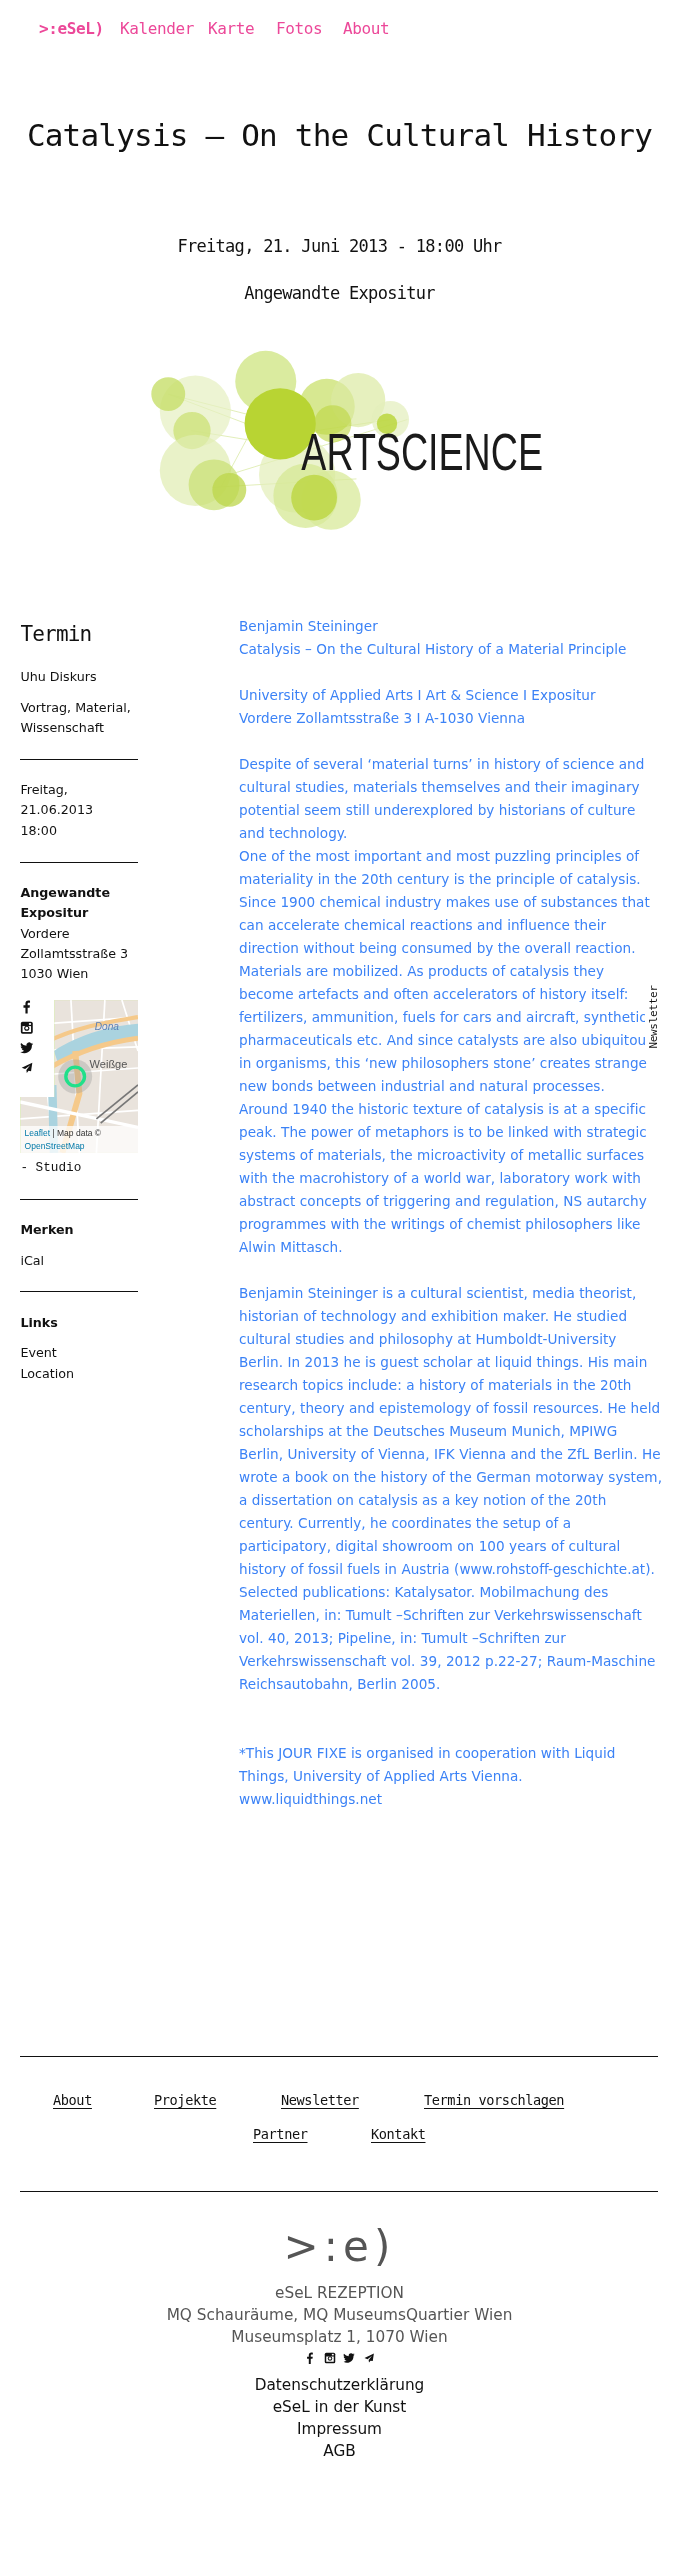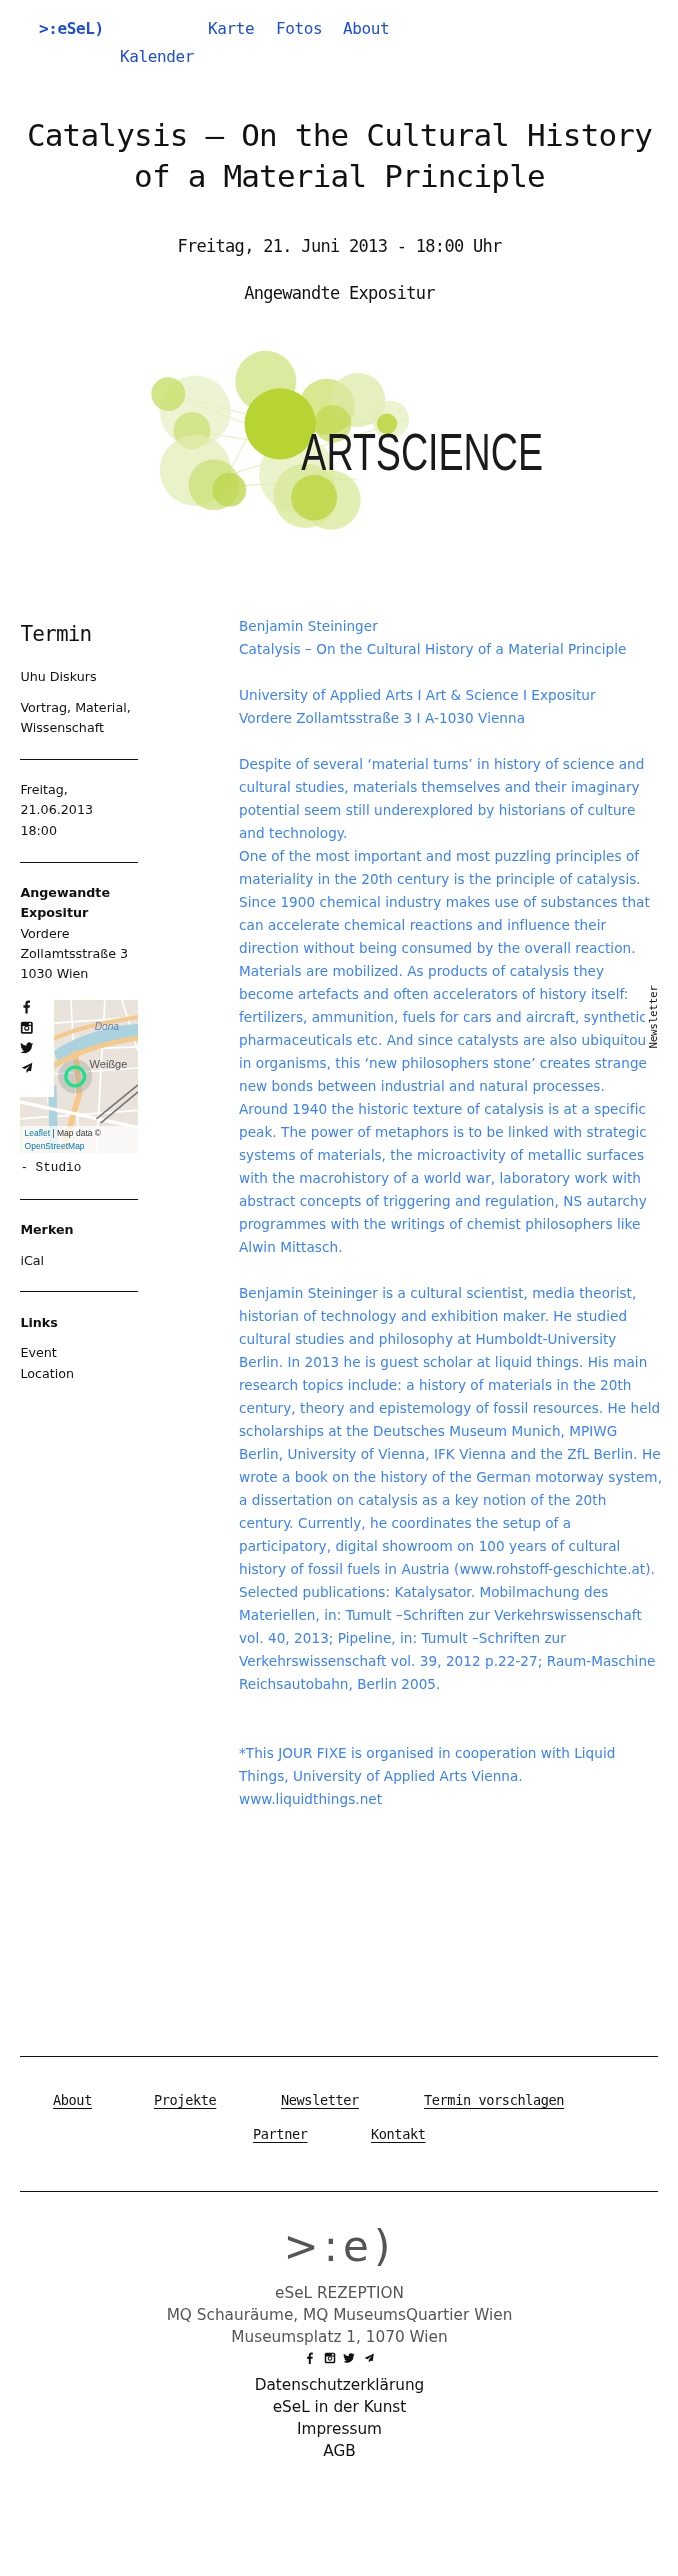--- a/index.html
+++ b/index.html
@@ -12,25 +12,25 @@
       overflow: hidden;
     }
 
     
     .topnav {
       position: absolute; top: 18.7px; left: 0; width: 679px; height: 25.5px;
     }
     .topnav a {
       position: absolute; top: 0;
       font-family: "DejaVu Sans Mono", monospace;
-      font-size: 16px; color: #1d4ed8; text-decoration: none;
+      font-size: 16px; color: #ec4899; text-decoration: none;
       letter-spacing: -0.4px;
     }
     .topnav .logo { left: 39px; font-weight: bold; }
-    .topnav .n1 { left: 120px; margin-top: 28px; }
+    .topnav .n1 { left: 120px; }
     .topnav .n2 { left: 208px; }
     .topnav .n3 { left: 276px; }
     .topnav .n4 { left: 343px; }
 
     
     .title {
       position: absolute; top: 115px; left: 0; width: 679px;
       text-align: center;
       font-family: "DejaVu Sans Mono", monospace;
       font-size: 31px; line-height: 41px; font-weight: normal;
@@ -129,21 +129,20 @@
 <nav class="topnav">
   <a class="logo">&gt;:eSeL)</a>
   <a class="n1">Kalender</a>
   <a class="n2">Karte</a>
   <a class="n3">Fotos</a>
   <a class="n4">About</a>
 </nav>
 
 <h1 class="title">
   <span>Catalysis – On the Cultural History</span><br>
-  <span>of a Material Principle</span>
 </h1>
 <div class="subdate">Freitag, 21. Juni 2013 - 18:00 Uhr</div>
 <div class="subplace">Angewandte Expositur</div>
 
 <svg class="hero" viewBox="0 0 500 230">
   <g opacity="1">
     <g stroke="#cfe38a" stroke-width="1" fill="none" opacity="0.7">
       <line x1="38" y1="65" x2="175" y2="100"></line>
       <line x1="38" y1="65" x2="170" y2="115"></line>
       <line x1="65" y1="108" x2="200" y2="130"></line>

